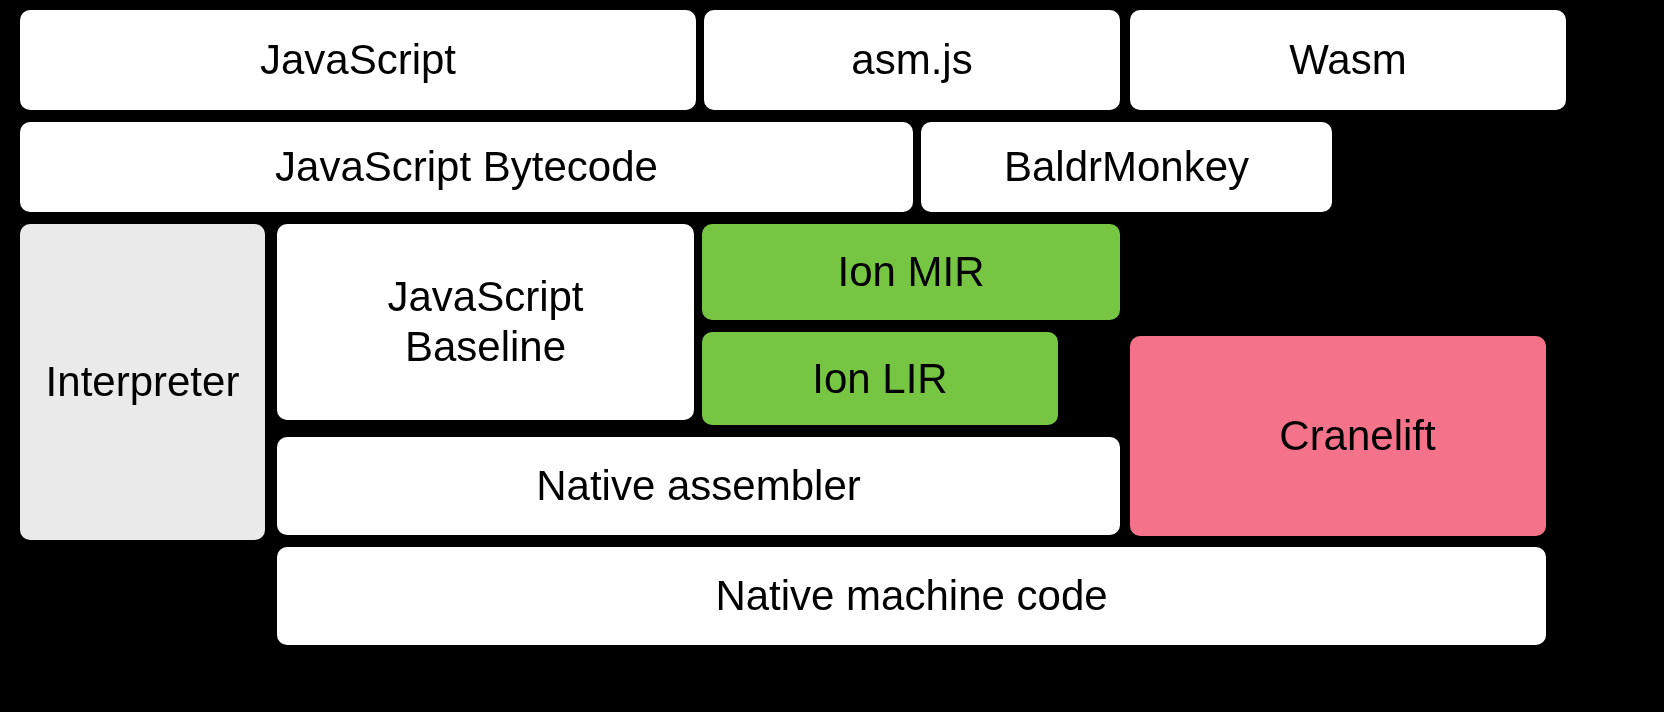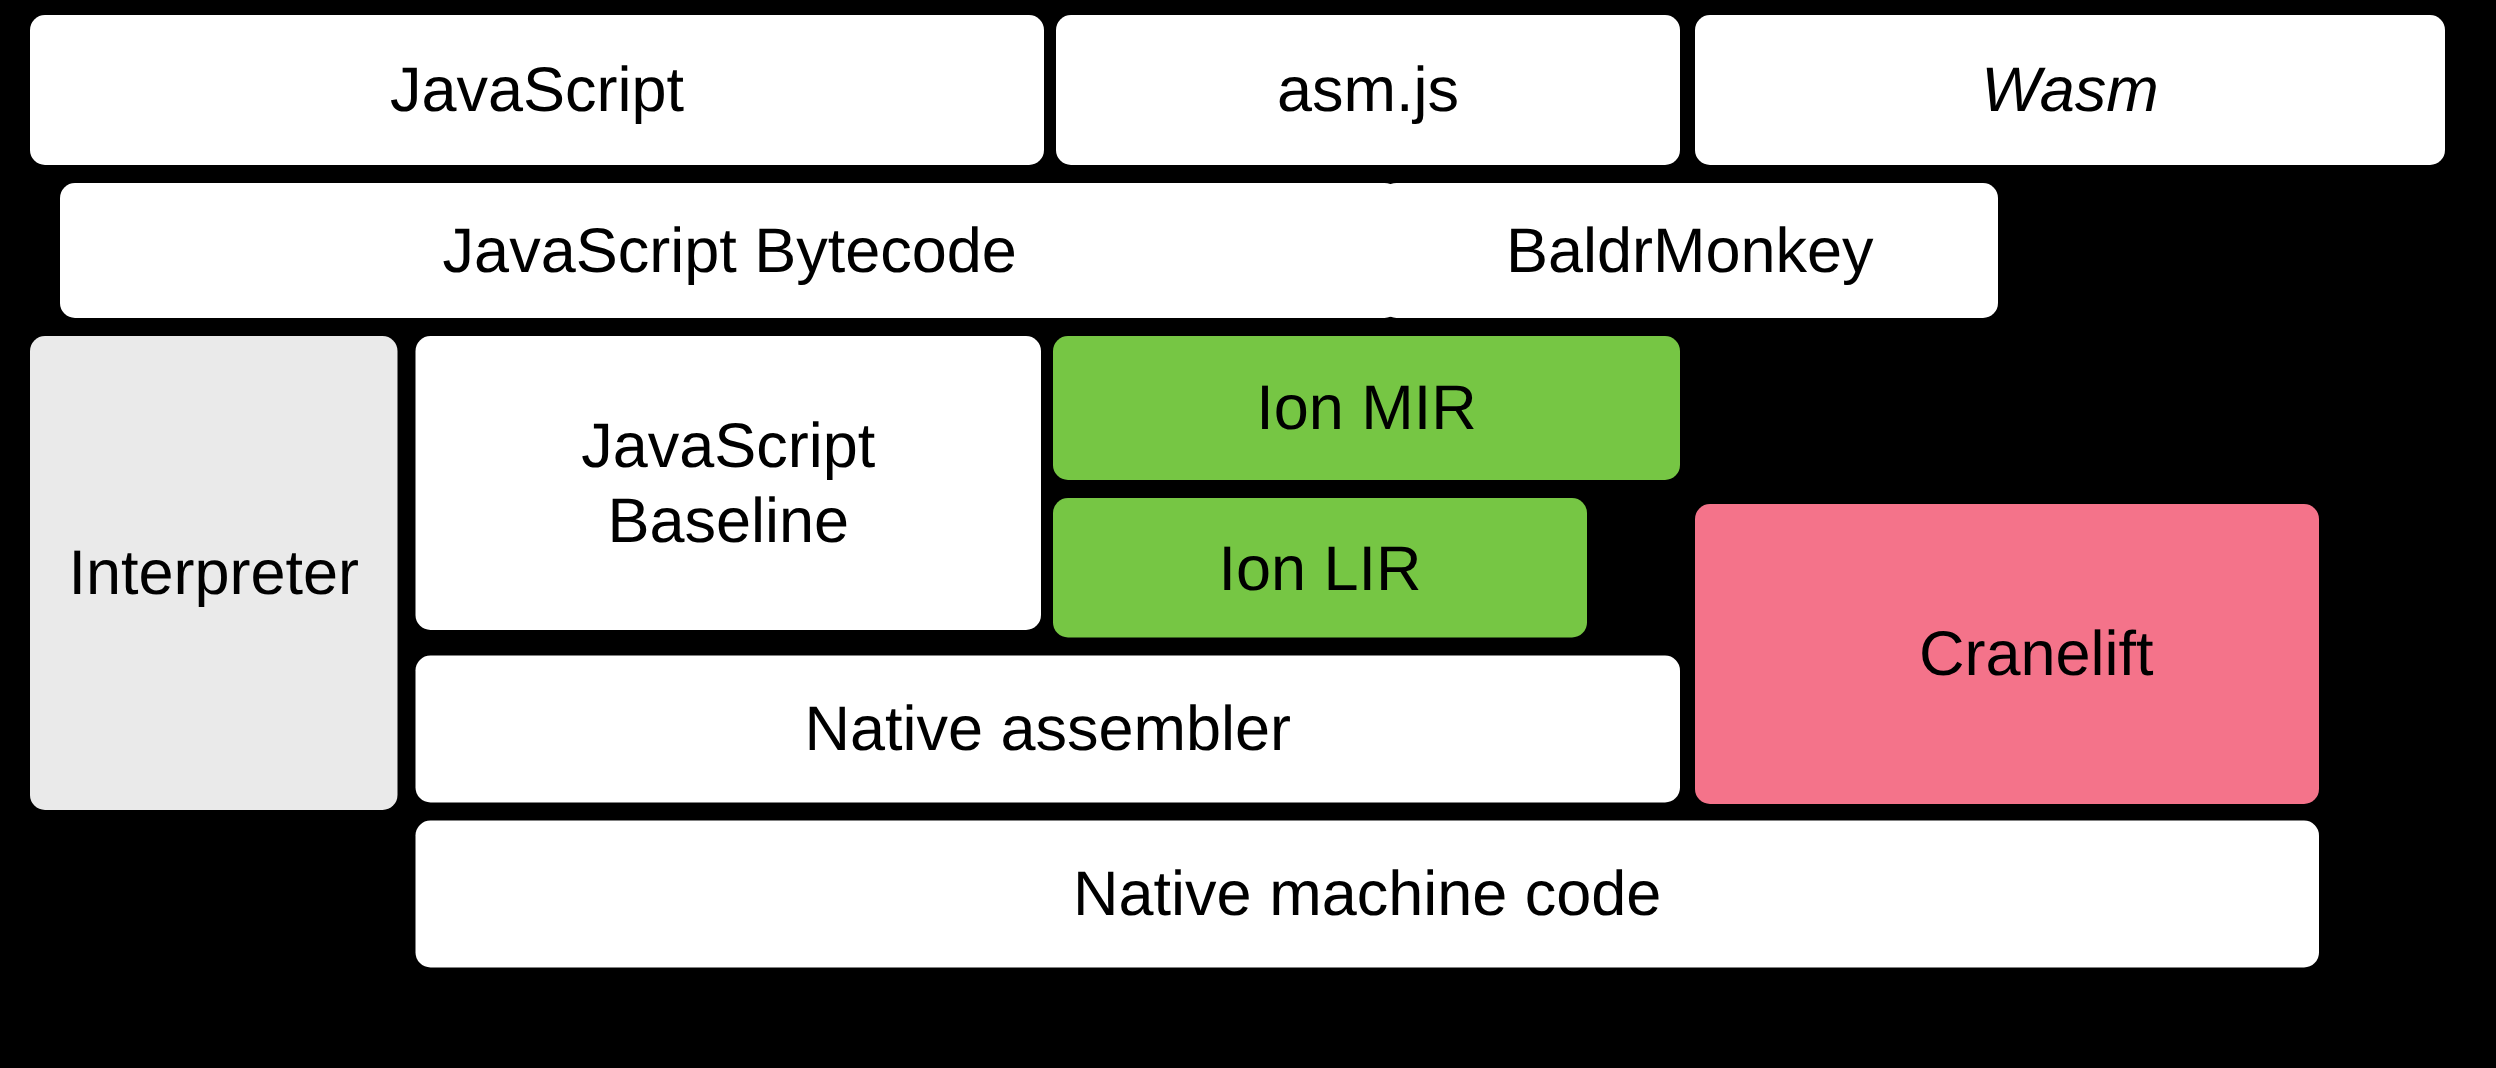--- a/index.html
+++ b/index.html
@@ -32,24 +32,24 @@
     background: #ffffff;
   }
   .box.white  { background: #ffffff; }
   .box.grey   { background: #eaeaea; }
   .box.green  { background: #76c644; }
   .box.pink   { background: #f4738a; }
 
   
   .r1-javascript { left: 20px;   top: 10px;  width: 676px; height: 100px; }
   .r1-asmjs      { left: 704px;  top: 10px;  width: 416px; height: 100px; }
-  .r1-wasm       { left: 1130px; top: 10px;  width: 500px; height: 100px; font-style: italic; }
+  .r1-wasm       { left: 1130px; top: 10px;  width: 436px; height: 100px; }
 
   
-  .r2-bytecode     { left: 20px;   top: 122px; width: 893px; height: 90px; margin-left: 20px; }
+  .r2-bytecode     { left: 20px;   top: 122px; width: 893px; height: 90px; }
   .r2-baldrmonkey  { left: 921px;  top: 122px; width: 411px; height: 90px; }
 
   
   .r3-interpreter  { left: 20px;   top: 224px; width: 245px; height: 316px; }
   .r3-jsbaseline   { left: 277px;  top: 224px; width: 417px; height: 196px; }
   .r3-ionmir       { left: 702px;  top: 224px; width: 418px; height: 96px; }
   .r3-ionlir       { left: 702px;  top: 332px; width: 356px; height: 93px; }
   .r3-cranelift    { left: 1130px; top: 336px; width: 416px; height: 200px; padding-left: 39px; }
 
   

